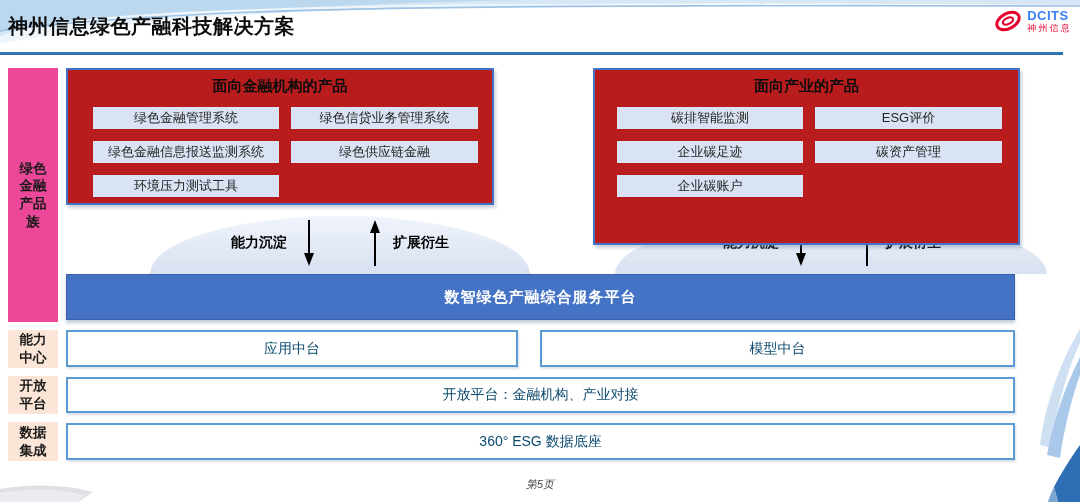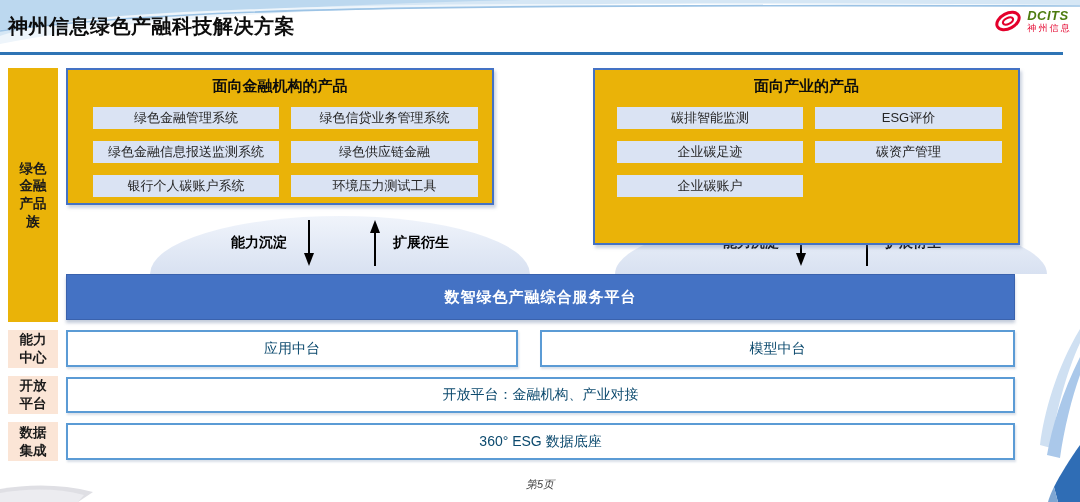--- a/index.html
+++ b/index.html
@@ -8,32 +8,32 @@
     position:relative; width:1080px; height:502px; overflow:hidden;
     background:#ffffff; font-family:"Liberation Sans","DejaVu Sans",sans-serif;
   }
   .abs { position:absolute; }
 
   
   .page-title { left:8px; top:13px; font-size:20px; font-weight:bold; color:#0d0d0d; letter-spacing:.5px; z-index:5; }
   .header-rule { left:0; top:52px; width:1063px; height:3px; background:#2e74b5; z-index:5; }
   .logo { right:8px; top:9px; display:flex; align-items:center; gap:4px; z-index:5; }
   .logo-text { display:flex; flex-direction:column; align-items:flex-start; line-height:1; }
-  .logo-en { font-size:13px; font-weight:bold; font-style:italic; color:#4d7c0f; letter-spacing:.5px; }
+  .logo-en { font-size:13px; font-weight:bold; color:#3b82f6; letter-spacing:.5px; }
   .logo-cn { font-size:9px; color:#e4002b; letter-spacing:2.2px; margin-top:2px; }
 
   
   .side-box { left:8px; width:50px; display:flex; align-items:center; justify-content:center;
               font-size:13.5px; font-weight:bold; color:#1a1a1a; text-align:center; }
   .side-box .wrap2 { width:28px; word-break:break-all; line-height:1.3; }
-  .side-blue  { background:#eab308; }
+  .side-blue  { background:#ec4899; }
   .side-peach { background:#fbe5d6; }
 
   
-  .product-box { background:#eab308; border:2px solid #4472c4; box-shadow:2px 3px 3px rgba(110,130,165,.35); z-index:3; }
+  .product-box { background:#b91c1c; border:2px solid #4472c4; box-shadow:2px 3px 3px rgba(110,130,165,.35); z-index:3; }
   .group-title { text-align:center; padding-top:7px; font-size:15px; font-weight:bold; color:#0d0d0d; }
   .pill-grid { position:absolute; left:25px; top:37px; display:grid;
                grid-template-columns:186px 187px; column-gap:12px; row-gap:12px; }
   .pill { height:22px; background:#dae3f3; display:flex; align-items:center; justify-content:center;
           font-size:13px; color:#262626; }
 
   
   .dome { height:58px; background:linear-gradient(#f0f4fb,#d8e1f1); border-radius:50% 50% 0 0 / 100% 100% 0 0; z-index:1; }
   .flow { display:flex; align-items:center; justify-content:center; height:52px; z-index:2; }
   .flow-label { font-size:14px; font-weight:bold; color:#000; }
@@ -92,21 +92,20 @@
     <span class="wrap2">数据集成</span>
   </div>
 
   <div class="abs product-box" style="left:66px;top:68px;width:428px;height:137px;">
     <div class="group-title">面向金融机构的产品</div>
     <div class="pill-grid">
       <div class="pill">绿色金融管理系统</div>
       <div class="pill">绿色信贷业务管理系统</div>
       <div class="pill">绿色金融信息报送监测系统</div>
       <div class="pill">绿色供应链金融</div>
-      <div class="pill">银行个人碳账户系统</div>
       <div class="pill">环境压力测试工具</div>
     </div>
   </div>
 
   <div class="abs product-box" style="left:593px;top:68px;width:427px;height:177px;">
     <div class="group-title">面向产业的产品</div>
     <div class="pill-grid" style="left:22px;">
       <div class="pill">碳排智能监测</div>
       <div class="pill">ESG评价</div>
       <div class="pill">企业碳足迹</div>

